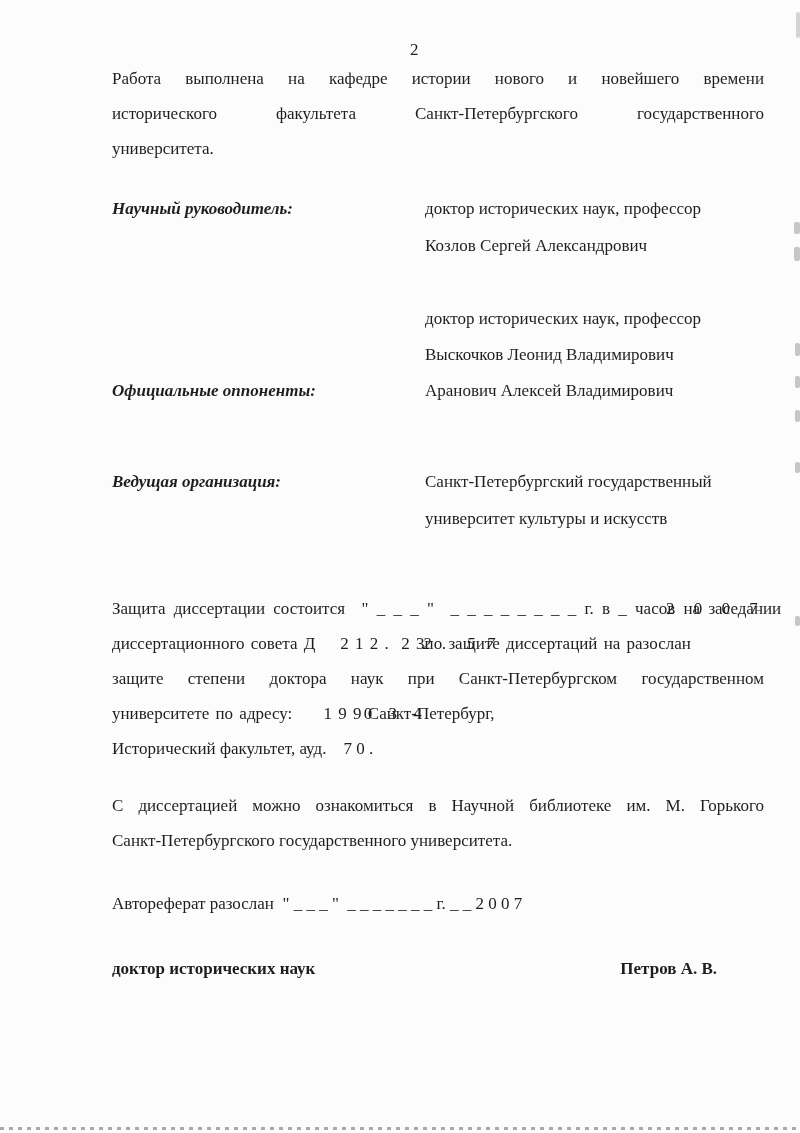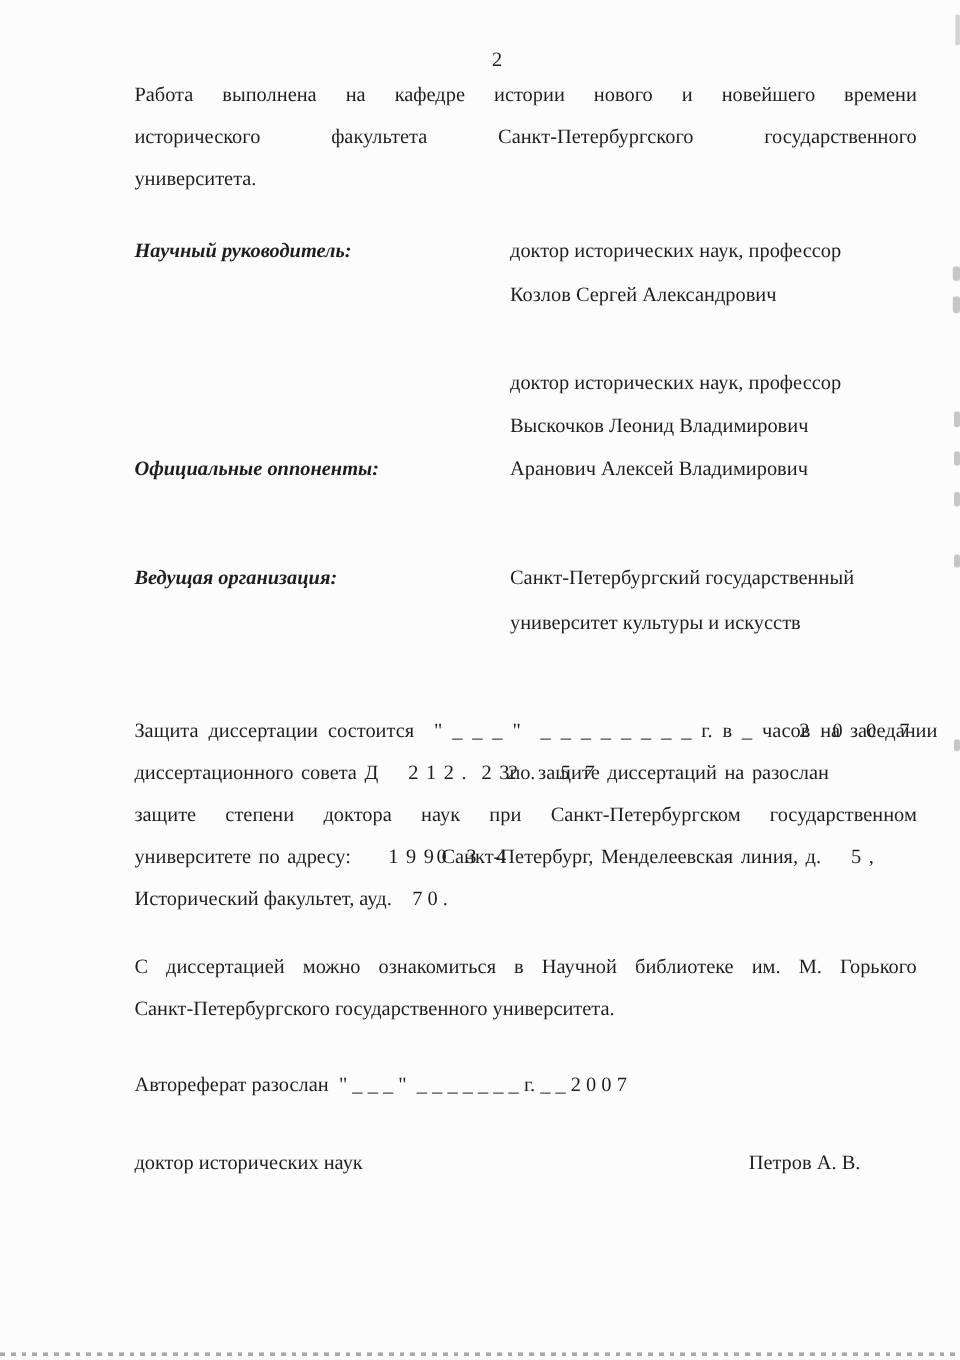--- a/index.html
+++ b/index.html
@@ -26,21 +26,21 @@
   .lh36, .lh36 div{line-height:36px;align-items:flex-end;}
   
   .seg{word-spacing:2px;}
   .ws4{word-spacing:4px;}
   .ov{position:relative;display:inline-block;white-space:pre;}
   .ovt{position:absolute;top:0;white-space:pre;}
   .ov1 .ovt{left:-13px;letter-spacing:5.5px;margin-left:44px;}
   .ov2 .ovt{left:-2px;letter-spacing:2.5px;font-style:italic;}
   .ov4 .ovt{left:-4px;letter-spacing:5px;}
   
-  .sec2{position:relative;display:flex;justify-content:space-between;width:605px;line-height:35px;white-space:pre;}
+  .sec2{position:relative;display:flex;justify-content:space-between;width:605px;line-height:35px;white-space:pre;font-weight:bold;}
   
   .mark{position:absolute;background:#c6c6c6;border-radius:2px;}
   .edge-dashes{
     position:absolute;left:0;bottom:3px;width:800px;height:3px;
     background:repeating-linear-gradient(90deg,#9a9a9a 0 4px,transparent 4px 9px);
     opacity:.85;
   }
 </style>
 </head>
 <body>
@@ -77,21 +77,21 @@
     <div class="vals">
       <div>Санкт-Петербургский государственный</div>
       <div>университет культуры и искусств</div>
     </div>
   </div>
 
   <div class="block" style="top:591px">
     <div class="line seg ws4"><span>Защита диссертации состоится  " _ _ _ "  _ _ _ _ _ _ _ _ г. в _ </span><span class="ov ov1"><span>часов</span><span class="ovt">2 0 0 7</span></span><span> на заседании</span></div>
     <div class="line seg"><span>диссертационного совета Д    2 1 2 .  2 3</span><span class="ov ov2"><span>по защите</span><span class="ovt">2 .  5 7</span></span><span> диссертаций на разослан</span></div>
     <div class="line just">защите степени доктора наук при Санкт-Петербургском государственном</div>
-    <div class="line seg"><span>университете по адресу:     1 9 9 </span><span class="ov ov4"><span>Санкт-Петербург,</span><span class="ovt">0 3 4</span></span><span> Менделеевская линия, д.    5 ,</span></div>
+    <div class="line seg"><span>университете по адресу:     1 9 9 </span><span class="ov ov4"><span>Санкт-Петербург,</span><span class="ovt">0 3 4</span></span></div>
     <div class="line">Исторический факультет, ауд.    7 0 .</div>
   </div>
 
   <div class="block" style="top:788px">
     <div class="line just">С диссертацией можно ознакомиться в Научной библиотеке им. М. Горького</div>
     <div class="line">Санкт-Петербургского государственного университета.</div>
   </div>
 
   <div class="block" style="top:886px">
     <div class="line">Автореферат разослан  " _ _ _ "  _ _ _ _ _ _ _ г. _ _ 2 0 0 7</div>

